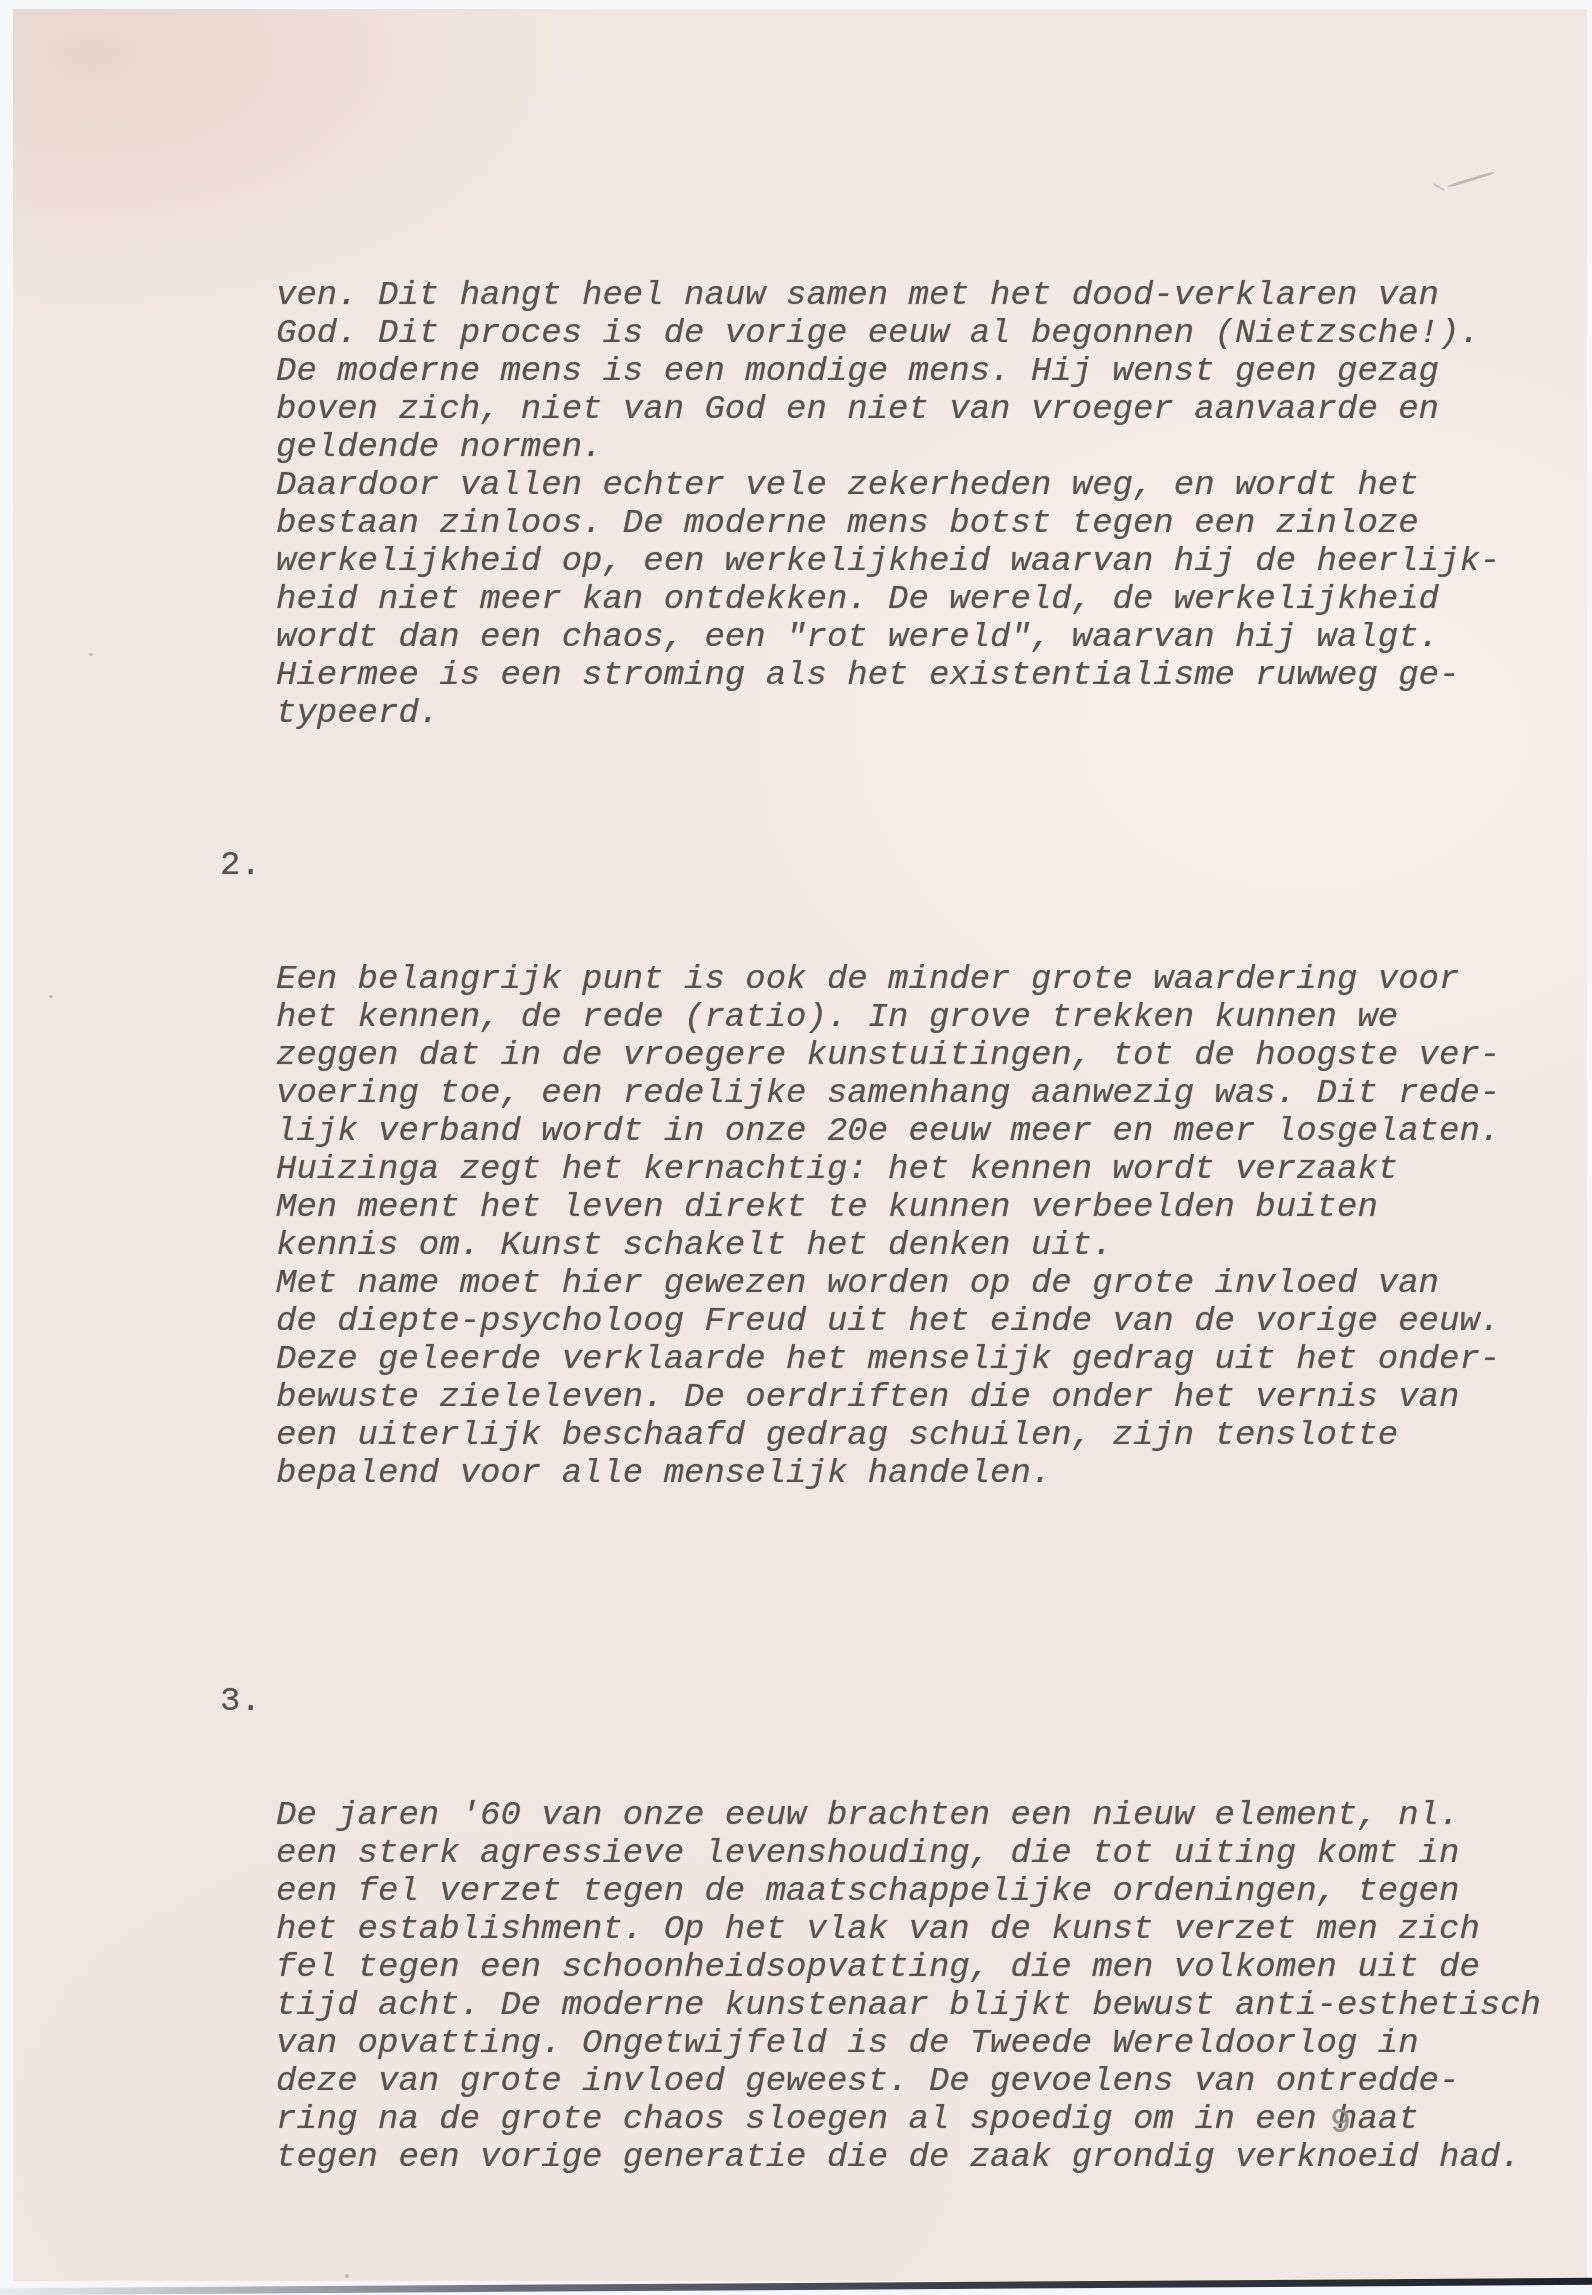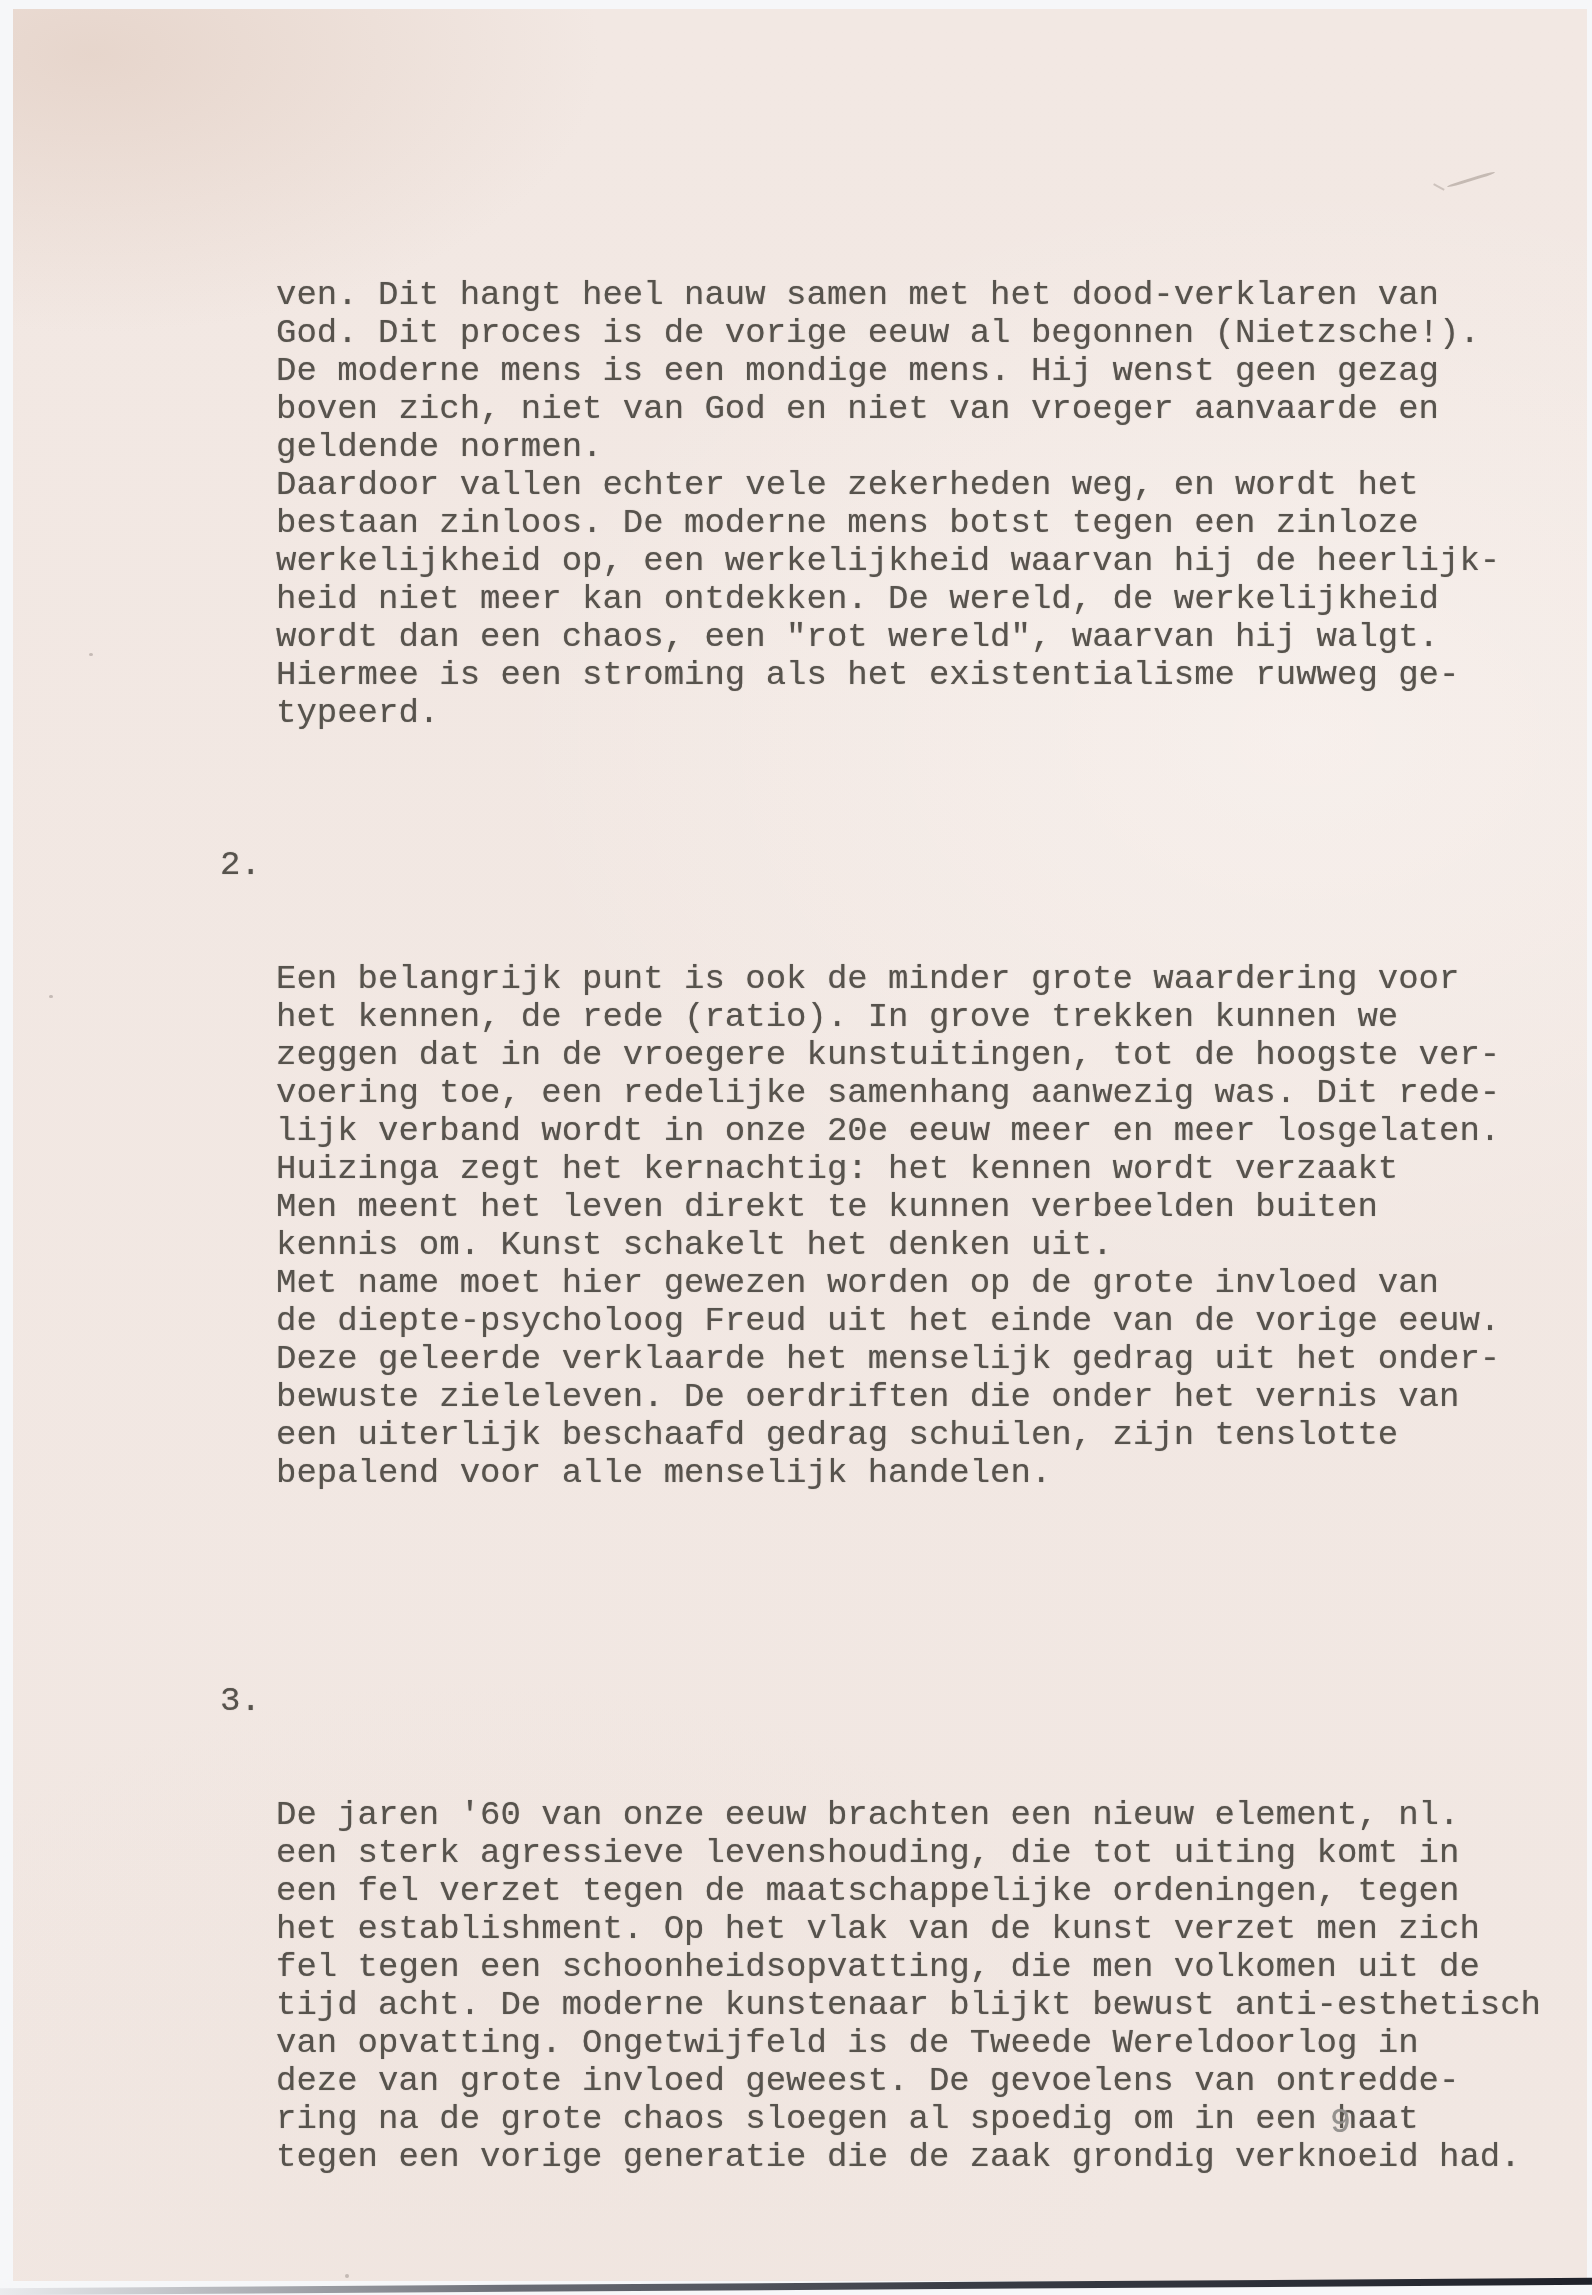--- a/index.html
+++ b/index.html
@@ -23,21 +23,21 @@
   .text-flow {
     position: absolute;
     left: 263px; top: 153px;
     width: 1277px;
     font-size: 34px;
     line-height: 38px;
     color: #57534d;
     text-shadow: 0 0 1px rgba(87,83,77,0.55);
     white-space: pre;
   }
-  .tline { height: 38px; }
+  .tline { height: 38px; font-style: italic; }
   .item { position: relative; }
   .item-no { position: absolute; left: -56px; top: 0; }
   .page-number {
     position: absolute;
     left: 1317px; top: 2095px;
     font-size: 35px; line-height: 38px;
     color: #94918e;
     text-shadow: 0 0 0.9px rgba(148,145,142,0.5);
   }
   .pen-mark {

